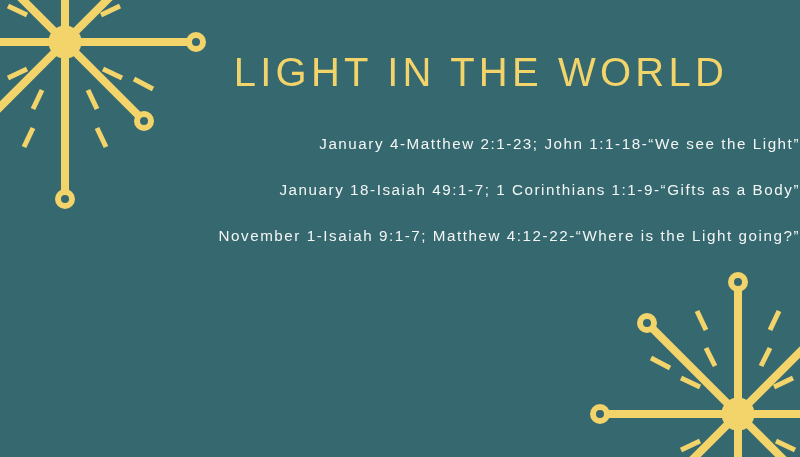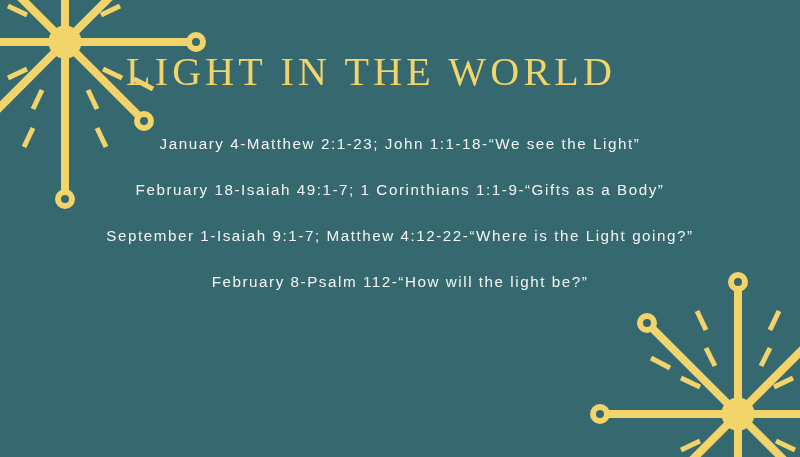--- a/index.html
+++ b/index.html
@@ -28,41 +28,41 @@
     left: 0;
     top: 0;
     width: 800px;
     height: 457px;
   }
   .title {
     position: absolute;
     left: 0;
     top: 50px;
     width: 728px;
-    text-align: center;
-    font-family: Liberation Serif, serif;
+    text-align: right;
+    font-family: Liberation Sans, sans-serif;
     font-size: 40px;
     line-height: 44px;
     font-weight: 400;
     letter-spacing: 4.2px;
     color: #f2d46b;
     white-space: nowrap;
     padding-left: 14px;
     box-sizing: border-box;
   }
   .lines {
     position: absolute;
     left: 0;
     top: 133px;
     width: 800px;
   }
   .line {
     display: block;
     width: 800px;
-    text-align: center;
+    text-align: right;
     font-family: "Liberation Sans", sans-serif;
     font-size: 15.2px;
     height: 46px;
     line-height: 22px;
     letter-spacing: 1.55px;
     color: #f3f6f5;
     white-space: nowrap;
   }
 </style>
 </head>
@@ -139,19 +139,18 @@
       <circle cx="738" cy="414" r="13" stroke-width="7"></circle>
     </g>
   </svg>
 
   <div class="content">
 
     <div class="title">LIGHT IN THE WORLD</div>
 
     <div class="lines">
       <span class="line">January 4-Matthew 2:1-23; John 1:1-18-“We see the Light”</span>
-      <span class="line">February 18-Isaiah 49:1-7; 1 Corinthians 1:1-9-“Gifts as a Body”</span>
-      <span class="line">September 1-Isaiah 9:1-7; Matthew 4:12-22-“Where is the Light going?”</span>
-      <span class="line">February 8-Psalm 112-“How will the light be?”</span>
+      <span class="line">January 18-Isaiah 49:1-7; 1 Corinthians 1:1-9-“Gifts as a Body”</span>
+      <span class="line">November 1-Isaiah 9:1-7; Matthew 4:12-22-“Where is the Light going?”</span>
     </div>
 
   </div>
 </div>
 
 </body></html>

